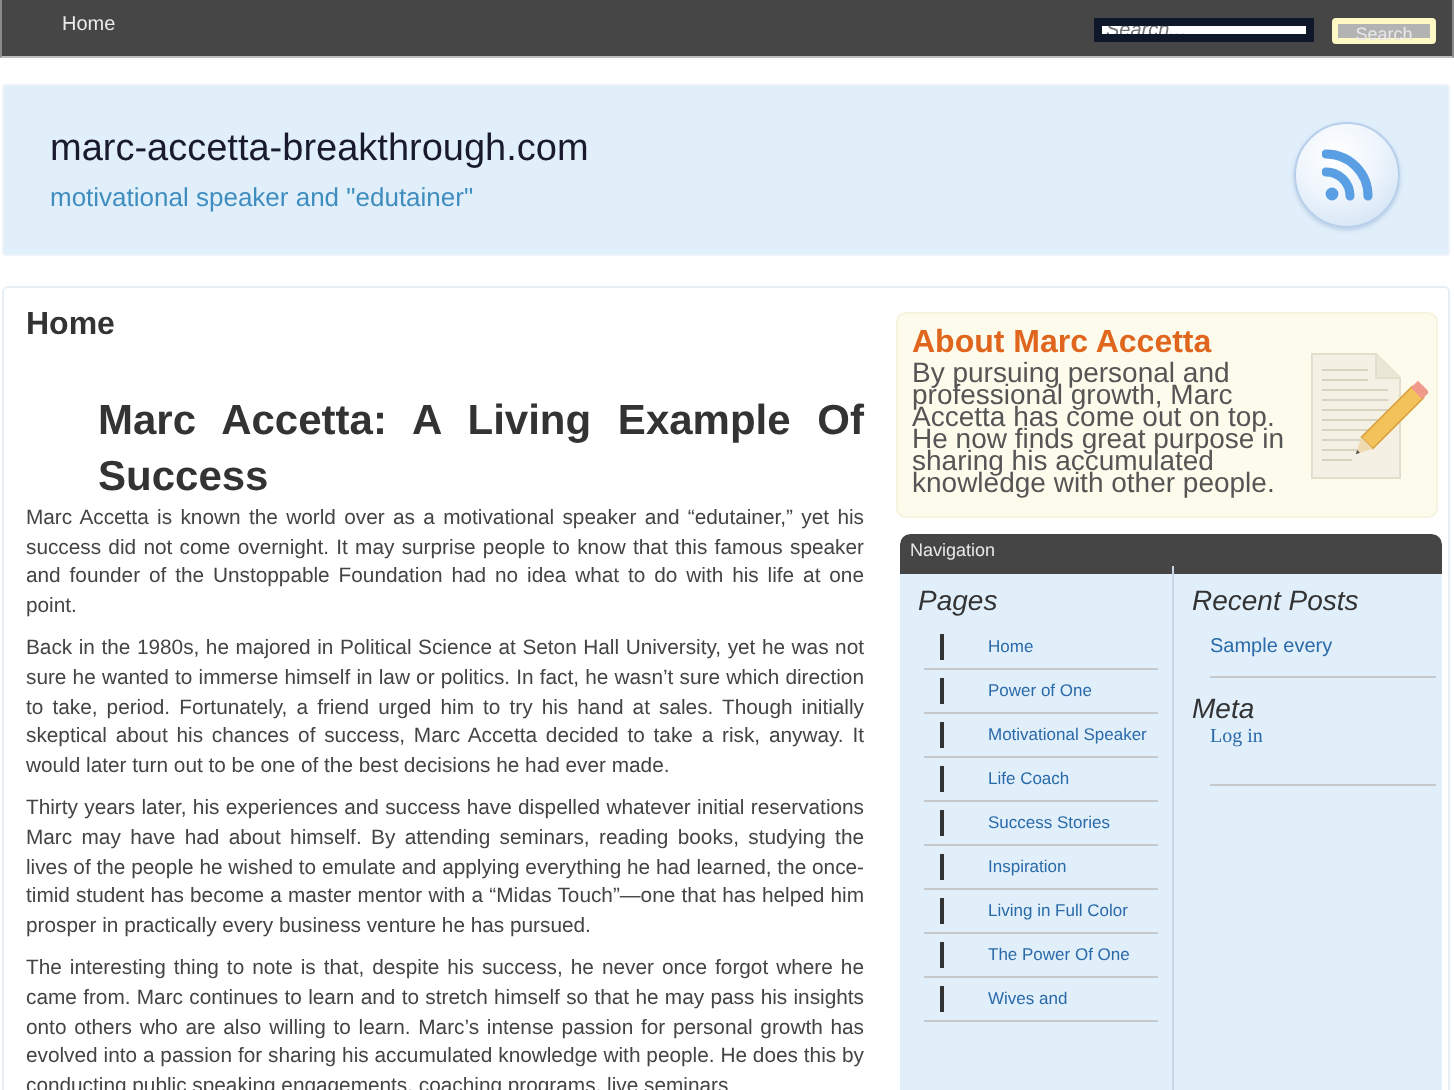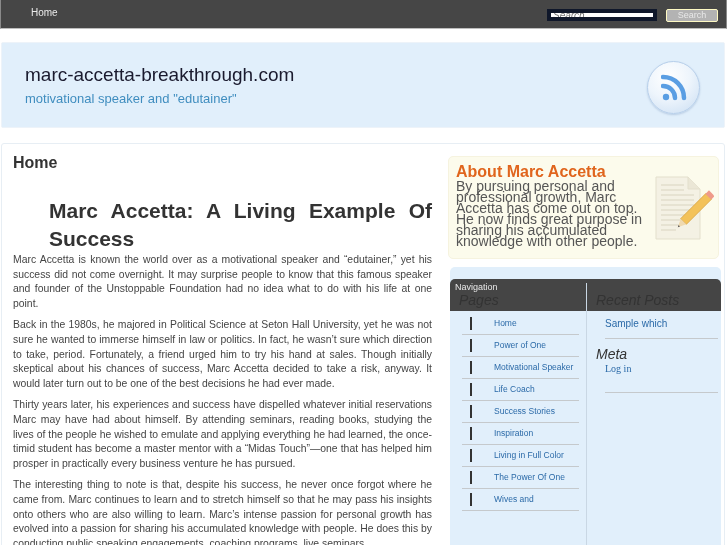--- a/index.html
+++ b/index.html
@@ -3,21 +3,21 @@
 <meta charset="utf-8">
 <style>
   * { box-sizing: border-box; margin: 0; padding: 0; }
   html, body { width: 727px; height: 545px; overflow: hidden; background: #ffffff; }
   body { font-family: "Liberation Sans", "DejaVu Sans", sans-serif; color: #333; position: relative; }
 
   
   .topbar { position: absolute; left: 0; top: 0; width: 727px; height: 29px; background: #464646; border-bottom: 1px solid #bdbdbd; border-left: 1px solid #8a8a8a; border-right: 1px solid #8a8a8a; }
   .topbar .nav-home { position: absolute; left: 30px; top: 7px; font-size: 10px; color: #eaeaea; text-decoration: none; }
   .topbar .search-input { position: absolute; left: 546px; top: 9px; width: 110px; height: 12px; background: #fff; border: 4px solid #0f172a; font-size: 10px; font-style: italic; color: #999; padding-left: 2px; line-height: 10px; font-family: "Liberation Sans", sans-serif; }
-  .topbar .search-button { position: absolute; left: 665px; top: 9px; width: 52px; height: 13px; background: #b3b3b3; border: 1px solid #fef9c3; border-radius: 2px; font-size: 9px; color: #e8e8e8; text-align: center; line-height: 11px; font-family: "Liberation Sans", sans-serif; }
+  .topbar .search-button { position: absolute; left: 665px; top: 9px; width: 52px; height: 13px; background: #b3b3b3; border: 3px solid #fef9c3; border-radius: 2px; font-size: 9px; color: #e8e8e8; text-align: center; line-height: 11px; font-family: "Liberation Sans", sans-serif; }
 
   
   .header { position: absolute; left: 1px; top: 42px; width: 724px; height: 86px; background: #e1effb; border: 1px solid #edf3f9; border-radius: 2px; }
   .header .site-title { position: absolute; left: 23px; top: 21px; font-size: 19px; color: #1a1a2e; letter-spacing: 0px; }
   .header .site-tagline { position: absolute; left: 23px; top: 48px; font-size: 13px; color: #3f8dbf; }
   .rss { position: absolute; left: 647px; top: 61px; width: 53px; height: 53px; border-radius: 50%; background: radial-gradient(circle at 40% 30%, #ffffff 0%, #eef5fc 45%, #c9ddf2 100%); border: 1px solid #b7cfea; box-shadow: 0 1px 2px rgba(120,150,190,0.4); }
   .rss svg { position: absolute; left: 13px; top: 12px; }
 
   
   .main { position: absolute; left: 1px; top: 143px; width: 724px; height: 410px; border: 1px solid #e7eef4; border-radius: 3px; background: #fff; }
@@ -28,21 +28,21 @@
   .article p { font-size: 10.4px; line-height: 14.6px; color: #444; text-align: justify; margin-bottom: 7px; }
 
   
   .about { position: absolute; left: 448px; top: 156px; width: 271px; height: 103px; background: #fcfbec; border-radius: 5px; border: 1px solid #f6f3df; }
   .about .about-title { position: absolute; left: 7px; top: 6px; font-size: 16px; font-weight: bold; color: #e0651d; }
   .about .about-text { position: absolute; left: 7px; top: 24px; width: 196px; font-size: 14px; line-height: 11px; color: #555; }
   .about .doc-icon { position: absolute; left: 205px; top: 18px; width: 60px; height: 66px; }
 
   
   .navwidget { position: absolute; left: 450px; top: 267px; width: 271px; height: 290px; background: #e1effb; border-radius: 5px 5px 0 0; overflow: hidden; }
-  .navwidget .nav-header { height: 32px; background: #454545; border-radius: 5px 5px 0 0; font-size: 9px; color: #e8e8e8; padding-left: 5px; line-height: 16px; margin-top: 12px; }
+  .navwidget .nav-header { height: 20px; background: #454545; border-radius: 5px 5px 0 0; font-size: 9px; color: #e8e8e8; padding-left: 5px; line-height: 16px; }
   .navcol-left { position: absolute; left: 0; top: 16px; width: 137px; height: 280px; border-right: 1px solid #c9d7e4; }
   .navcol-right { position: absolute; left: 138px; top: 16px; width: 133px; height: 280px; }
   .widget-title { font-size: 14px; color: #333; font-style: italic; }
   .navcol-left .widget-title { position: absolute; left: 9px; top: 9px; }
   .pages-list { position: absolute; left: 12px; top: 30px; width: 117px; list-style: none; }
   .pages-list li { position: relative; border-bottom: 1px solid #c5c9cc; font-size: 8.5px; line-height: 13px; color: #2b6aa8; padding: 4px 0 4px 8px; min-height: 22px; }
   .pages-list li .bar { display: inline-block; width: 2px; height: 13px; background: #333; vertical-align: top; margin-right: 22px; }
   .pages-list li a { color: #2b6aa8; text-decoration: none; }
   .navcol-right .widget-title.recent { position: absolute; left: 8px; top: 9px; }
   .navcol-right .widget-title.meta { position: absolute; left: 8px; top: 63px; }
@@ -124,19 +124,19 @@
       <li><span class="bar"></span><a>Success Stories</a></li>
       <li><span class="bar"></span><a>Inspiration</a></li>
       <li><span class="bar"></span><a>Living in Full Color</a></li>
       <li><span class="bar"></span><a>The Power Of One</a></li>
       <li><span class="bar"></span><a>Wives and</a></li>
     </ul>
   </div>
 
   <div class="navcol-right">
     <div class="widget-title recent">Recent Posts</div>
-    <a class="side-link" style="top:35px;">Sample which</a>
+    <a class="side-link" style="top:35px;">Sample every</a>
     <div class="side-divider" style="top:55px;"></div>
     <div class="widget-title meta">Meta</div>
     <a class="side-link" style="top:80px;font-family:Liberation Serif, serif;">Log in</a>
     <div class="side-divider" style="top:109px;"></div>
   </div>
 </div>
 
 </body></html>

